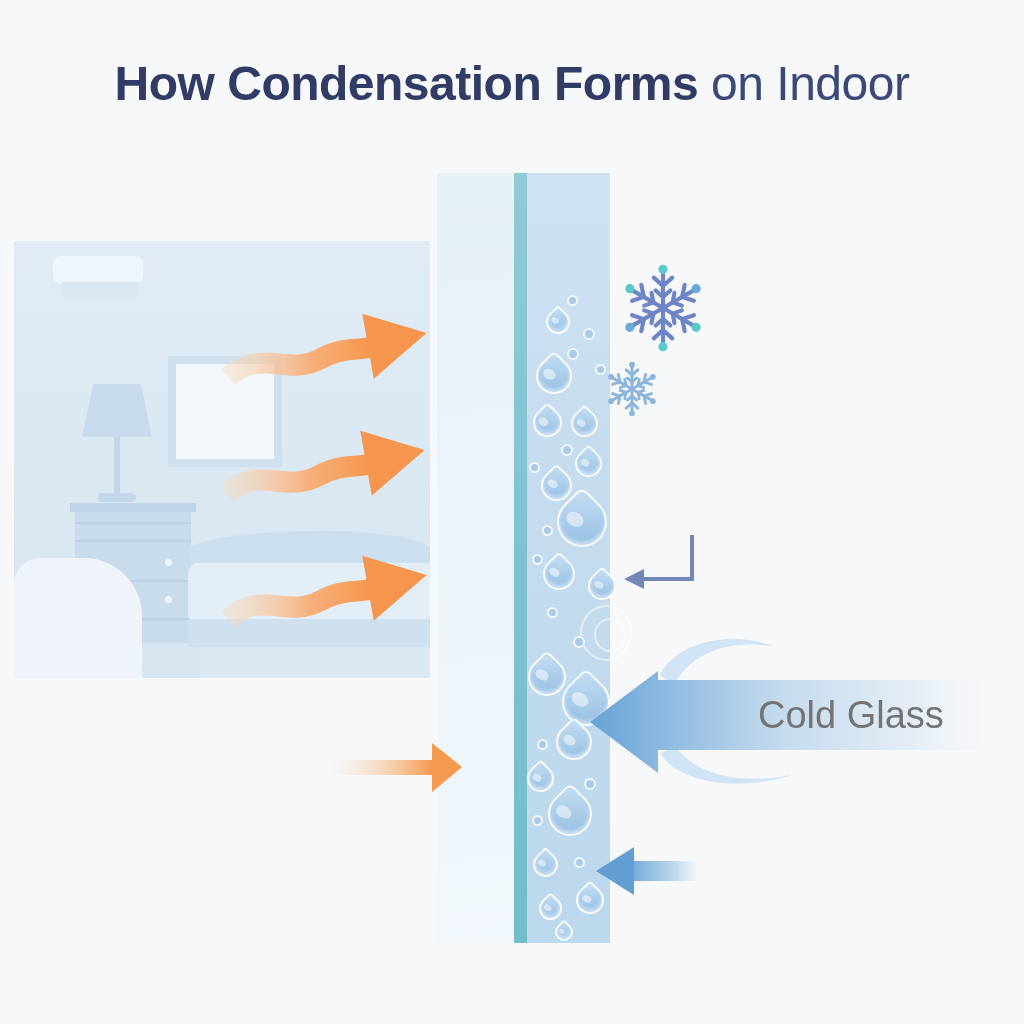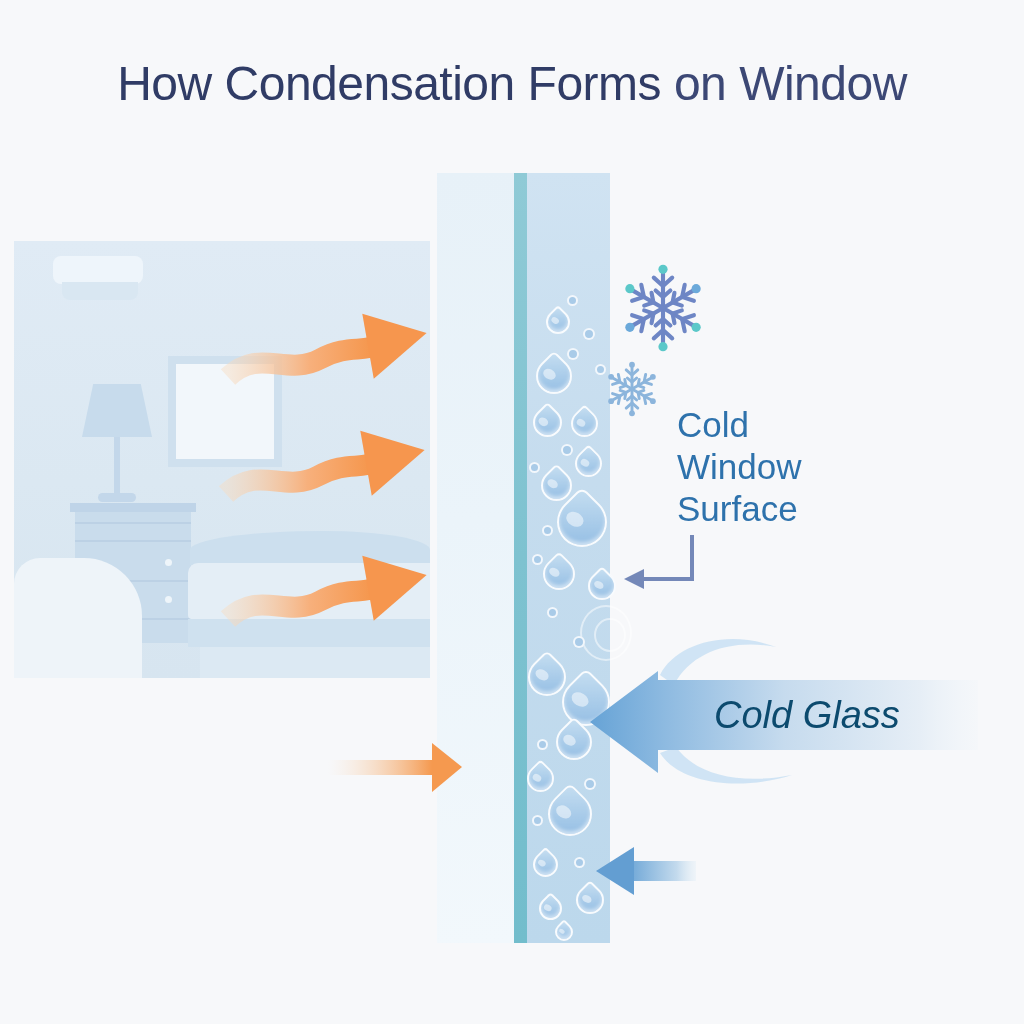--- a/index.html
+++ b/index.html
@@ -2,21 +2,21 @@
 <html><head>
 <meta charset="utf-8">
 <style>
   html,body{margin:0;padding:0;}
   body{font-family:"Liberation Sans",sans-serif;background:#e9e9ec;}
   #canvas{position:relative;width:1024px;height:1024px;background:#f7f8fa;overflow:hidden;}
 
   
   #title{position:absolute;top:56px;left:0;width:100%;text-align:center;
          font-size:48px;letter-spacing:-0.5px;color:#303c66;white-space:nowrap;}
-  #title .em{font-weight:400;}
+  #title .em{font-weight:700;}
   #title .rest{font-weight:400;color:#3c4875;}
 
   
   #room{position:absolute;left:14px;top:241px;width:416px;height:437px;
         background:linear-gradient(180deg,#e0ebf5 0%,#dbe8f2 55%,#d7e5f0 100%);}
   .room-part{position:absolute;}
   #ac-body{left:39px;top:15px;width:90px;height:28px;background:#eef5fb;border-radius:8px;}
   #ac-vent{left:48px;top:41px;width:76px;height:18px;background:#d9e7f2;border-radius:0 0 8px 8px;}
   #frame-outer{left:154px;top:115px;width:114px;height:111px;background:#cfe0ee;}
   #frame-inner{position:absolute;left:8px;top:8px;right:8px;bottom:8px;background:#f2f7fb;}
@@ -48,33 +48,33 @@
         border:2px solid rgba(255,255,255,.92);
         box-shadow:inset -2px -2px 4px rgba(255,255,255,.5);}
   .drop i{position:absolute;left:16%;top:42%;width:40%;height:30%;border-radius:50%;
           background:rgba(255,255,255,.5);transform:rotate(-15deg);}
   .dot{position:absolute;border-radius:50%;background:#a9cbe8;border:2px solid rgba(255,255,255,.85);}
   .swirl{position:absolute;border:2px solid rgba(255,255,255,.5);border-radius:50%;}
 
   
   .lbl{position:absolute;white-space:pre-line;}
   #lbl-cold-window{left:677px;top:404px;font-size:35px;line-height:42px;color:#2e72ac;}
-  #lbl-cold-glass{left:714px;top:694px;font-size:38px;color:#0c4a6e;font-style:italic;}
+  #lbl-cold-glass{left:758px;top:694px;font-size:38px;color:#737373;}
   #lbl-condensation{left:700px;top:846px;font-size:35px;line-height:44px;color:#30719f;}
   #lbl-warm{left:86px;top:722px;font-size:41px;line-height:45px;font-weight:700;color:#f2914a;}
 
   .abs{position:absolute;}
 </style>
 </head>
 <body>
 
 <div id="canvas">
 
   <div id="title">
-    <span class="em">How Condensation Forms</span><span class="rest"> on Window</span>
+    <span class="em">How Condensation Forms</span><span class="rest"> on Indoor</span>
   </div>
 
   <div id="room">
     <div id="ac-body" class="room-part"></div>
     <div id="ac-vent" class="room-part"></div>
     <div id="frame-outer" class="room-part">
       <div id="frame-inner"></div>
     </div>
     <div id="lamp-shade" class="room-part"></div>
     <div id="lamp-stem" class="room-part"></div>
@@ -222,23 +222,20 @@
       <use href="#arm1" transform="rotate(300 50 50)"></use>
     </g>
     <circle cx="50" cy="8" r="5" fill="#8cb5dc"></circle>
     <circle cx="86" cy="29" r="5" fill="#8cb5dc"></circle>
     <circle cx="86" cy="71" r="5" fill="#8cb5dc"></circle>
     <circle cx="50" cy="92" r="5" fill="#8cb5dc"></circle>
     <circle cx="14" cy="71" r="5" fill="#8cb5dc"></circle>
     <circle cx="14" cy="29" r="5" fill="#8cb5dc"></circle>
   </svg>
 
-  <div id="lbl-cold-window" class="lbl">Cold
-Window
-Surface</div>
   <svg class="abs" style="left:620px;top:533px" width="80" height="60" viewBox="0 0 80 60">
     <path d="M72,2 L72,46 L22,46" fill="none" stroke="#7488b8" stroke-width="4"></path>
     <polygon points="24,36 24,56 4,46" fill="#7488b8"></polygon>
   </svg>
 
   <svg class="abs" style="left:580px;top:635px" width="444" height="160" viewBox="0 0 444 160">
     <defs>
       <linearGradient id="bg1" x1="0" y1="0" x2="1" y2="0">
         <stop offset="0" stop-color="#66a3d6"></stop>
         <stop offset="0.2" stop-color="#8fbbe1"></stop>

